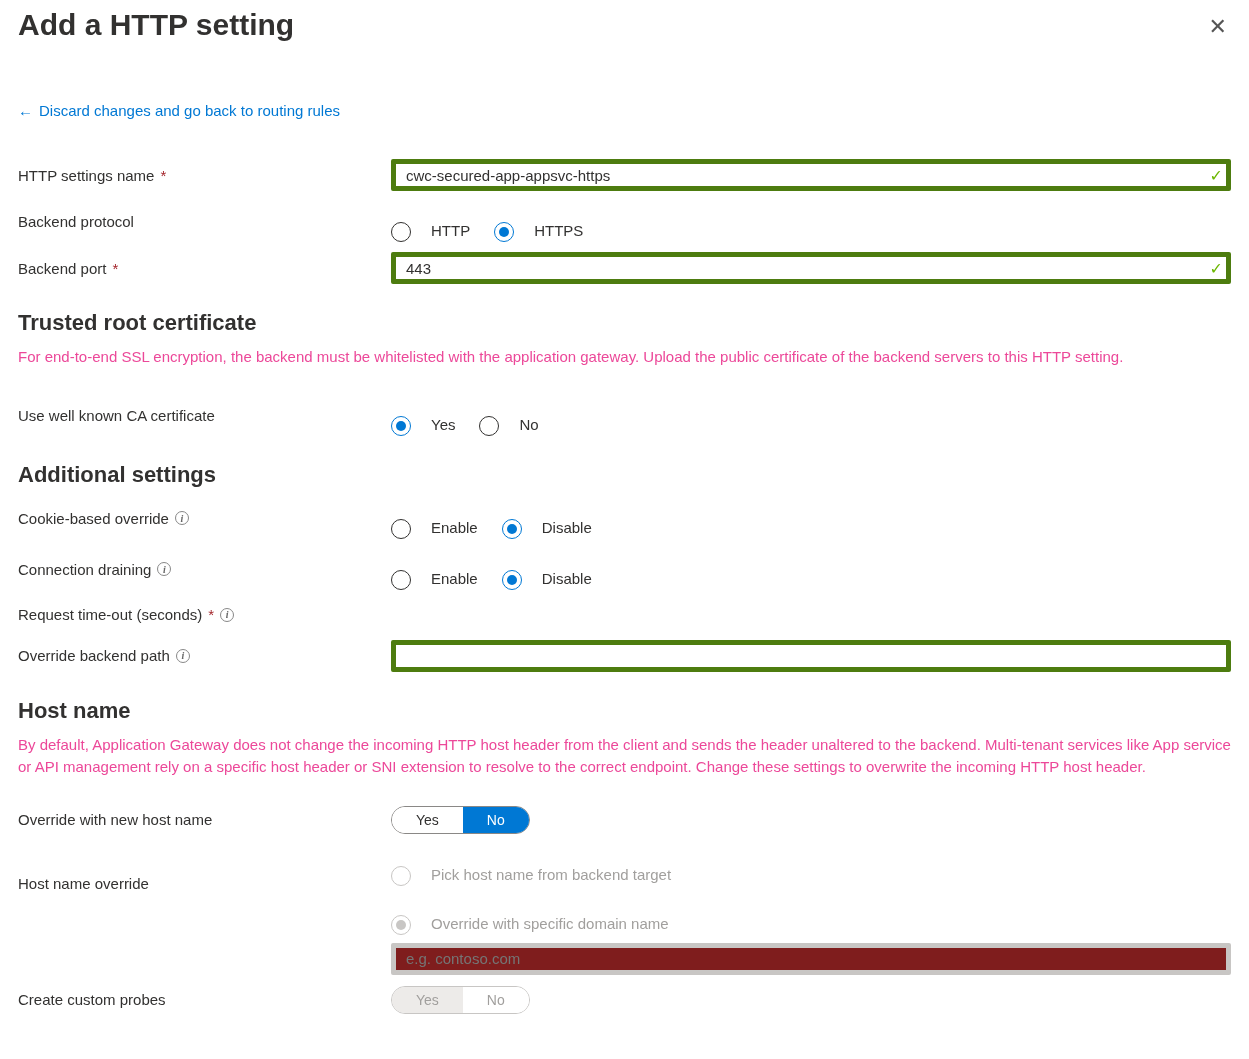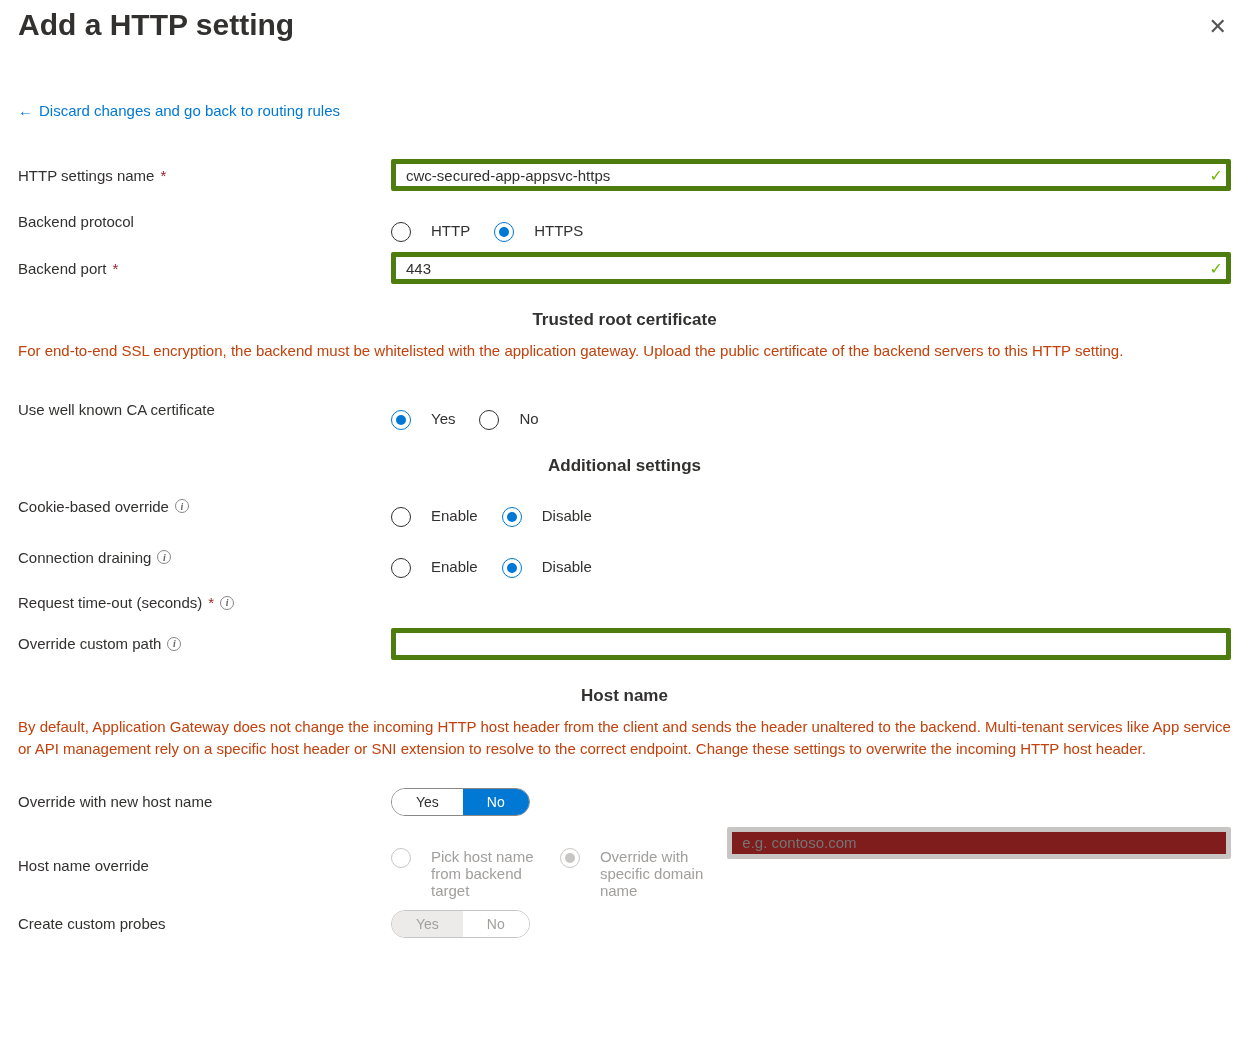--- a/index.html
+++ b/index.html
@@ -121,27 +121,26 @@
   }
   .radio.dis .radio-circle { border-color: #c8c6c4; }
   .radio.dis.inner .radio-circle::after {
     content: "";
     width: 10px; height: 10px;
     background: #c8c6c4;
     border-radius: 50%;
   }
   .section-heading {
     font-weight: 600;
-    font-size: 17px;
+    font-size: 22px;
     margin-top: 26px;
     margin-bottom: 10px;
-    text-align: center;
   }
   .section-desc {
-    color: #c2410c;
+    color: #ec4899;
     margin-bottom: 26px;
     line-height: 1.5;
   }
   .pill-toggle {
     display: inline-flex;
     border: 1px solid #8a8886;
     border-radius: 16px;
     overflow: hidden;
     height: 28px;
   }
@@ -151,21 +150,21 @@
     align-items: center;
     font-size: 14px;
     cursor: pointer;
     background: #fff;
     color: #323130;
   }
   .pill-opt.selected { background: #0078d4; color: #fff; }
   .pill-toggle.dis { border-color: #c8c6c4; }
   .pill-toggle.dis .pill-opt { color: #a19f9d; cursor: default; }
   .pill-toggle.dis .pill-opt.selected { background: #edebe9; color: #a19f9d; }
-  .stack { display: flex; flex-direction: row; gap: 8px; }
+  .stack { display: flex; flex-direction: column; gap: 8px; }
 </style>
 </head>
 <body>
 
 
 
 <div class="header-row">
   <h1 class="page-title">Add a HTTP setting</h1>
   <span class="close-btn">✕</span>
 </div>
@@ -276,21 +275,21 @@
 <div class="form-row">
   <div class="label-col">
     <span>Request time-out (seconds)</span>
     <span class="req">*</span>
     <span class="info-icon">i</span>
   </div>
 </div>
 
 <div class="form-row">
   <div class="label-col">
-    <span>Override custom path</span>
+    <span>Override backend path</span>
     <span class="info-icon">i</span>
   </div>
   <div class="control-col">
     <input type="text" class="text-input" value="" style="">
   </div>
 </div>
 
 
 <div class="section-heading">Host name</div>
 <div class="section-desc">By default, Application Gateway does not change the incoming HTTP host header from the client and sends the header unaltered to the backend. Multi-tenant services like App service or API management rely on a specific host header or SNI extension to resolve to the correct endpoint. Change these settings to overwrite the incoming HTTP host header.</div>

